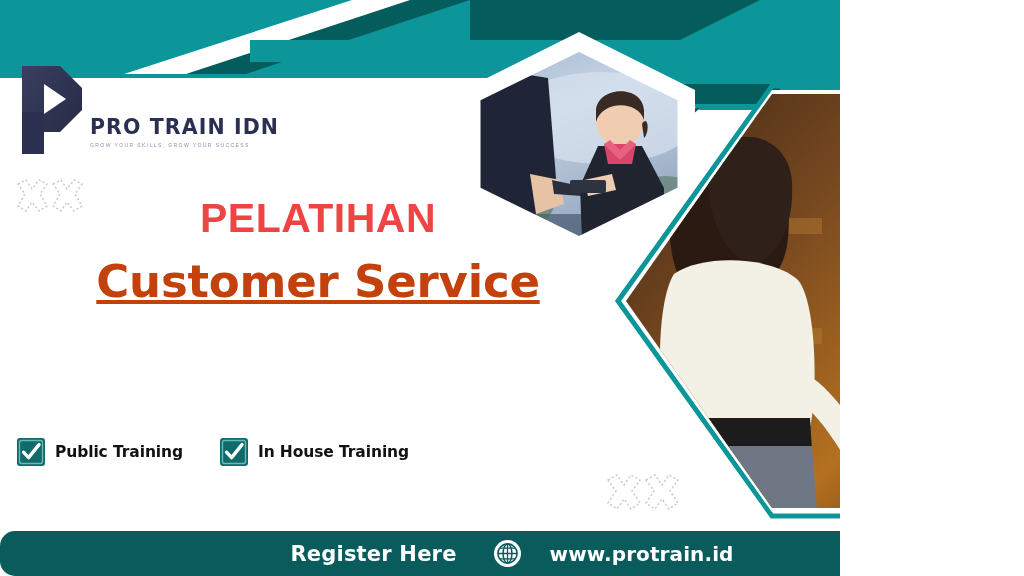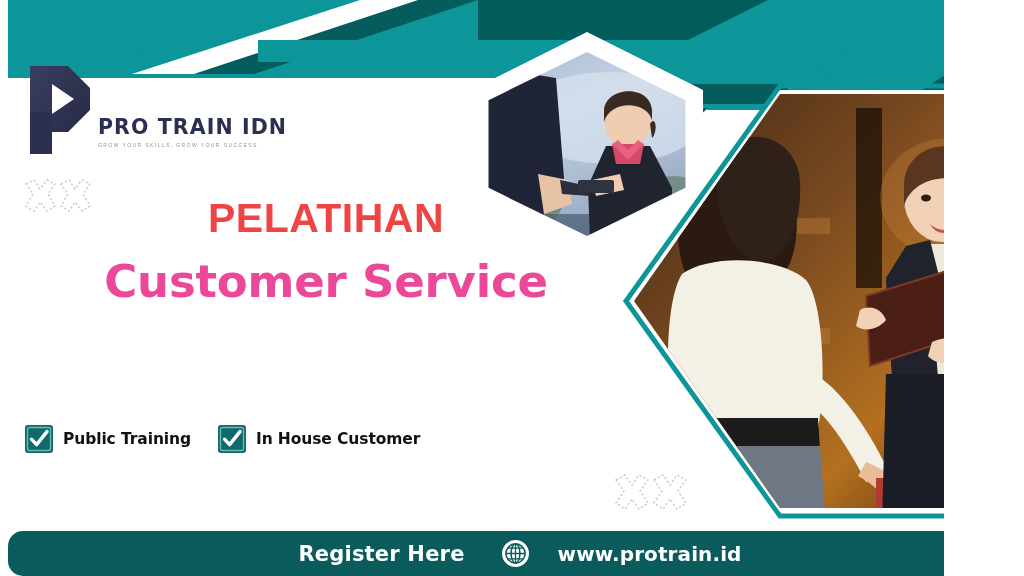--- a/index.html
+++ b/index.html
@@ -4,24 +4,23 @@
 <style>
   * { margin:0; padding:0; box-sizing:border-box; }
   html,body { width:1024px; height:576px; overflow:hidden; }
   body {
     font-family:"Liberation Sans", sans-serif;
     background:#ffffff;
     position:relative;
   }
   #banner {
     position:absolute; inset:0;
-    width:936px; height:576px;
+    width:840px; height:576px;
     background:#ffffff;
     overflow:hidden;
-    margin-left:8px;
   }
 
   
   .bands { position:absolute; top:0; left:0; width:1024px; height:576px; }
 
   
   .logo-wrap {
     position:absolute; left:14px; top:62px;
     display:flex; align-items:flex-end;
   }
@@ -40,29 +39,30 @@
 
   
   .headline { position:absolute; left:0; top:196px; width:636px; text-align:center; }
   .h-kicker {
     font-size:41px; font-weight:bold; letter-spacing:0.5px;
     color:#ef4444; line-height:1.12;
     font-family:"Liberation Sans", sans-serif;
   }
   .h-main {
     margin-top:12px;
-    font-size:45px; font-weight:bold; color:#ec4899;
+    font-size:45px; font-weight:bold; color:#c2410c;
     line-height:1.26; letter-spacing:-0.2px;
     font-family:"DejaVu Sans", sans-serif;
+    text-decoration:underline;
   }
 
   
   .checks {
-    position:absolute; left:16px; top:424px;
-    display:flex; align-items:center; gap:26px;
+    position:absolute; left:16px; top:437px;
+    display:flex; align-items:center; gap:36px;
   }
   .check-item { display:flex; align-items:center; gap:9px; }
   .check-box { width:30px; height:30px; flex:none; }
   .check-label {
     font-size:15.5px; font-weight:bold; color:#121212;
     white-space:nowrap; letter-spacing:-0.1px;
     font-family:"DejaVu Sans", sans-serif;
   }
 
   
@@ -262,21 +262,21 @@
       </svg>
       <span class="check-label">Public Training</span>
     </div>
 
     <div class="check-item">
       <svg class="check-box" viewBox="0 0 30 30">
         <rect x="1" y="1" width="28" height="28" rx="3" fill="#0f6b6b"></rect>
         <rect x="3.5" y="3.5" width="23" height="23" rx="2" fill="none" stroke="#6fb6b6" stroke-width="1.4"></rect>
         <path d="M7.5 15.2 L12.6 20.6 L23 7.6" fill="none" stroke="#ffffff" stroke-width="3.4" stroke-linecap="round" stroke-linejoin="round"></path>
       </svg>
-      <span class="check-label">In House Customer</span>
+      <span class="check-label">In House Training</span>
     </div>
 
 
   </div>
 
   <div class="footer">
     <span class="footer-cta">Register Here</span>
     <span class="footer-site">
       <svg class="globe" viewBox="0 0 29 29">
         <circle cx="14.5" cy="14.5" r="13.5" fill="#ffffff"></circle>

